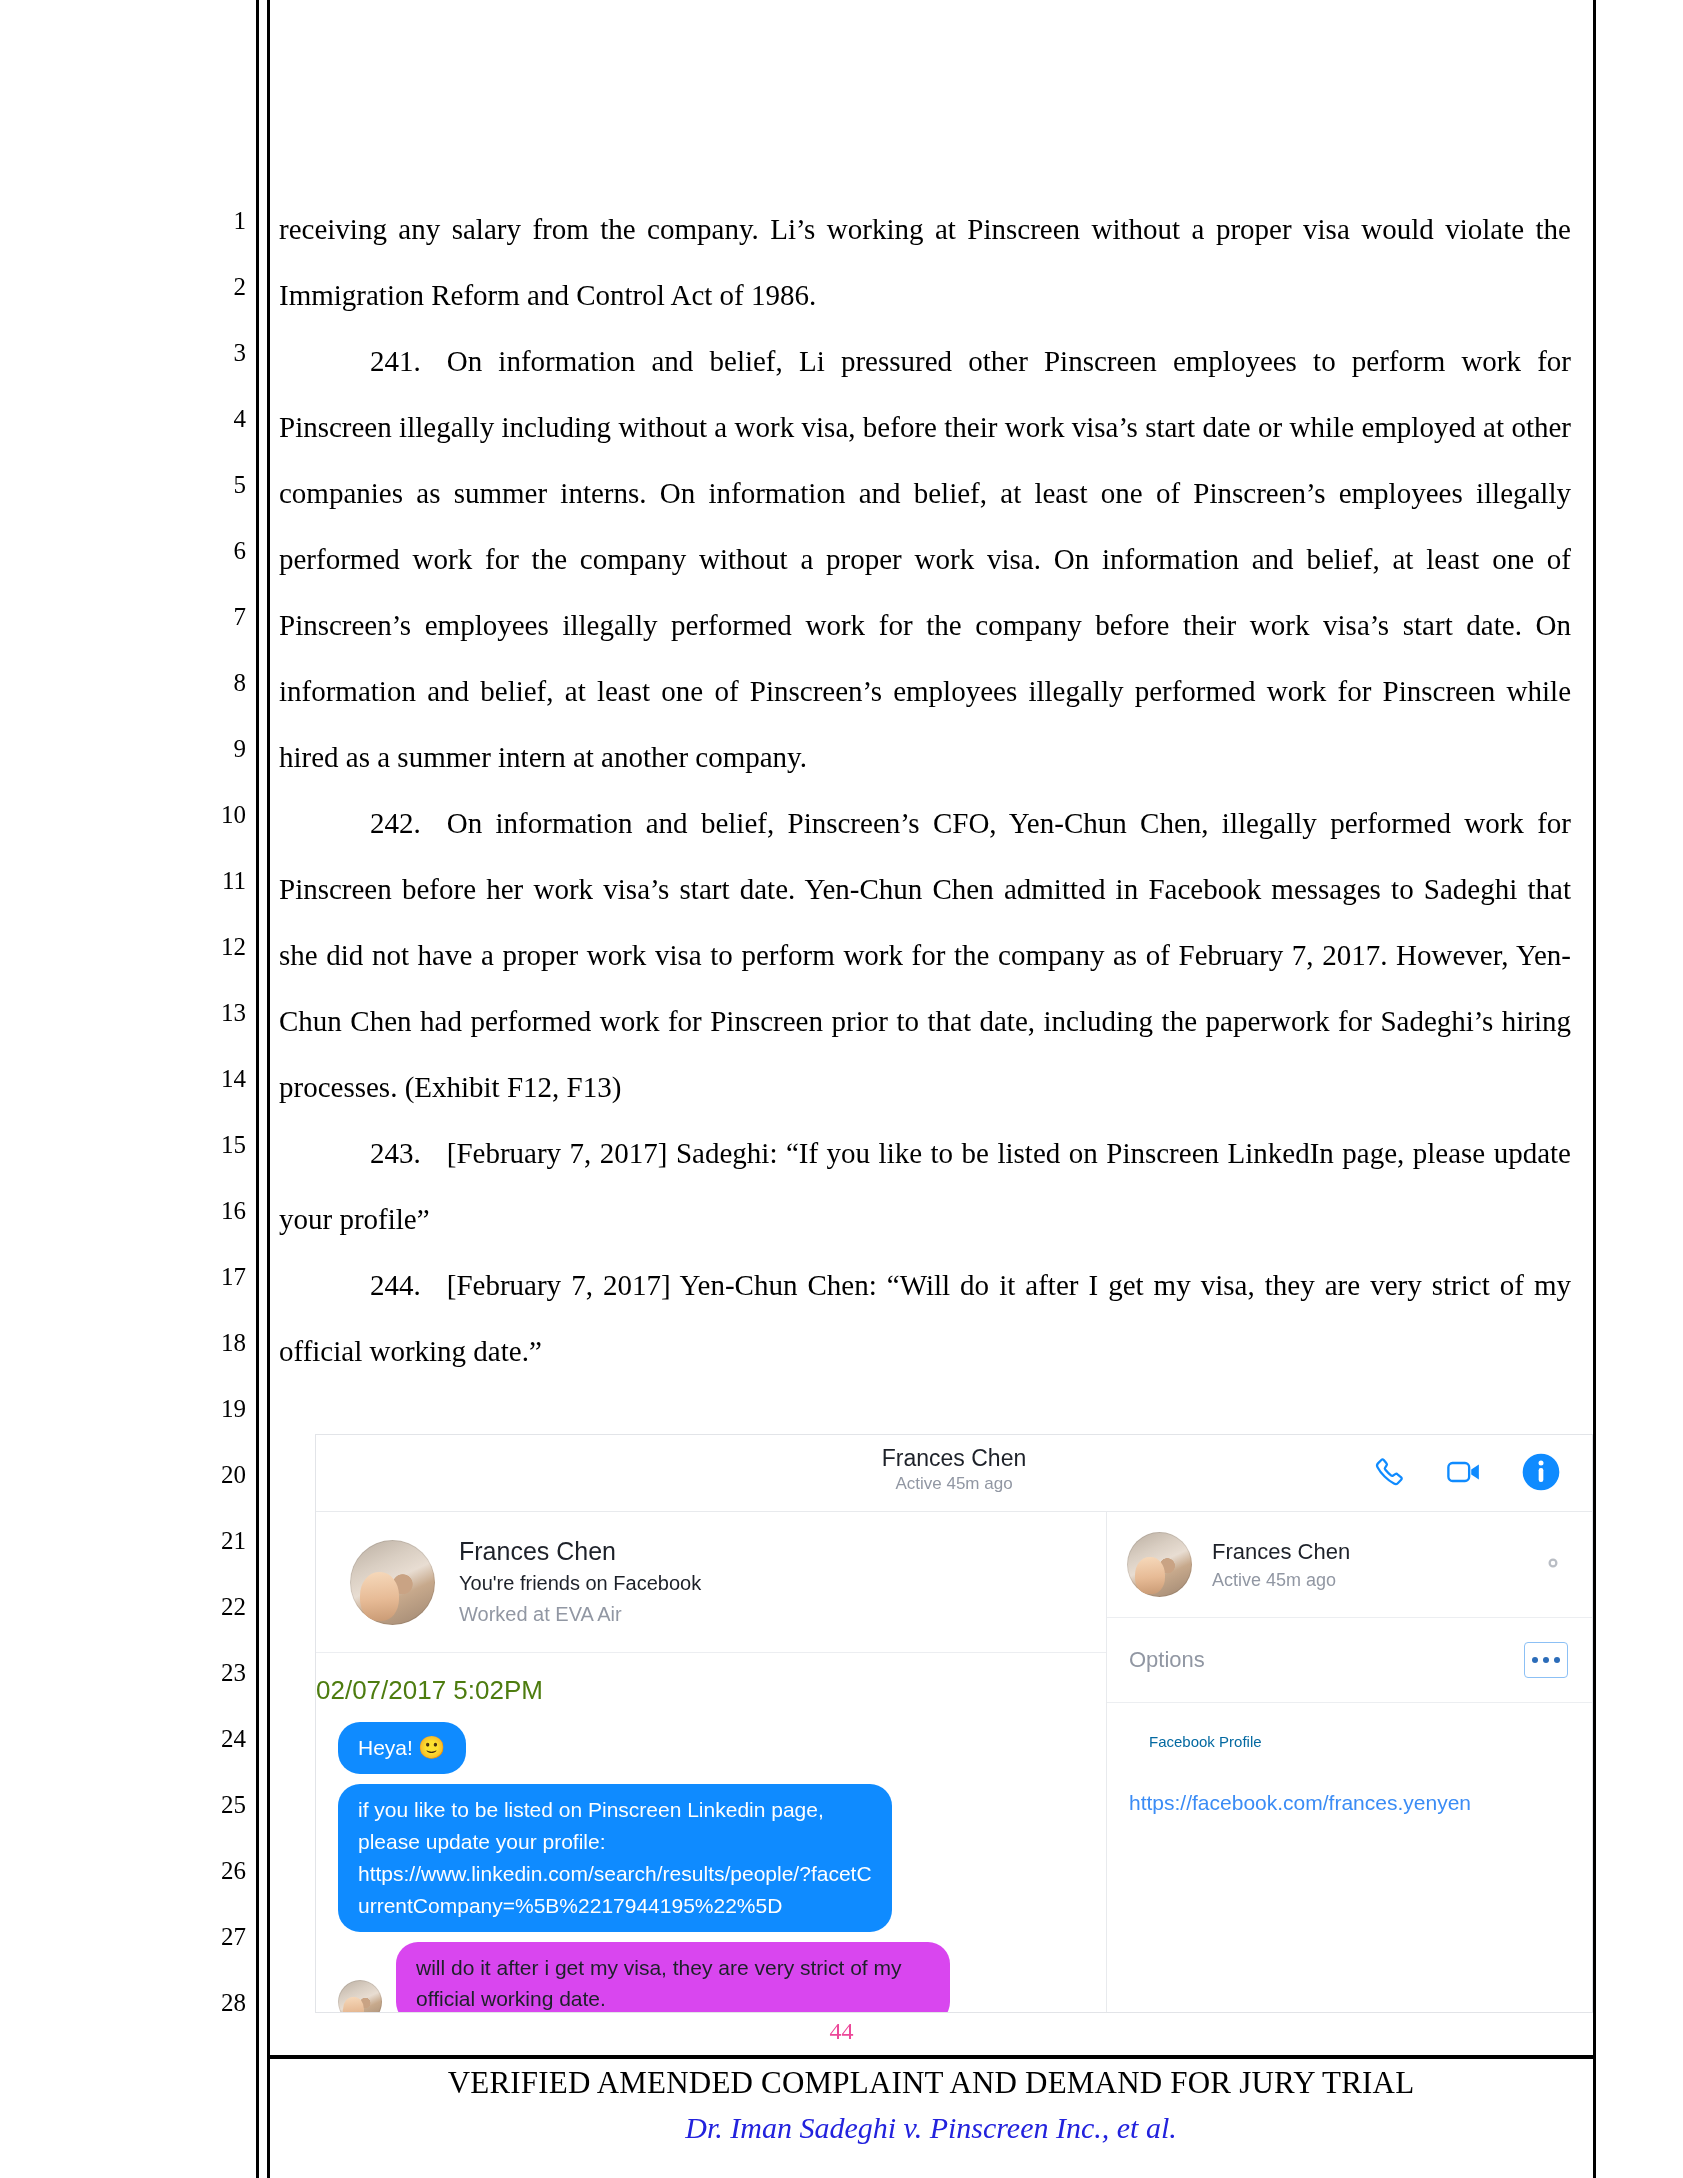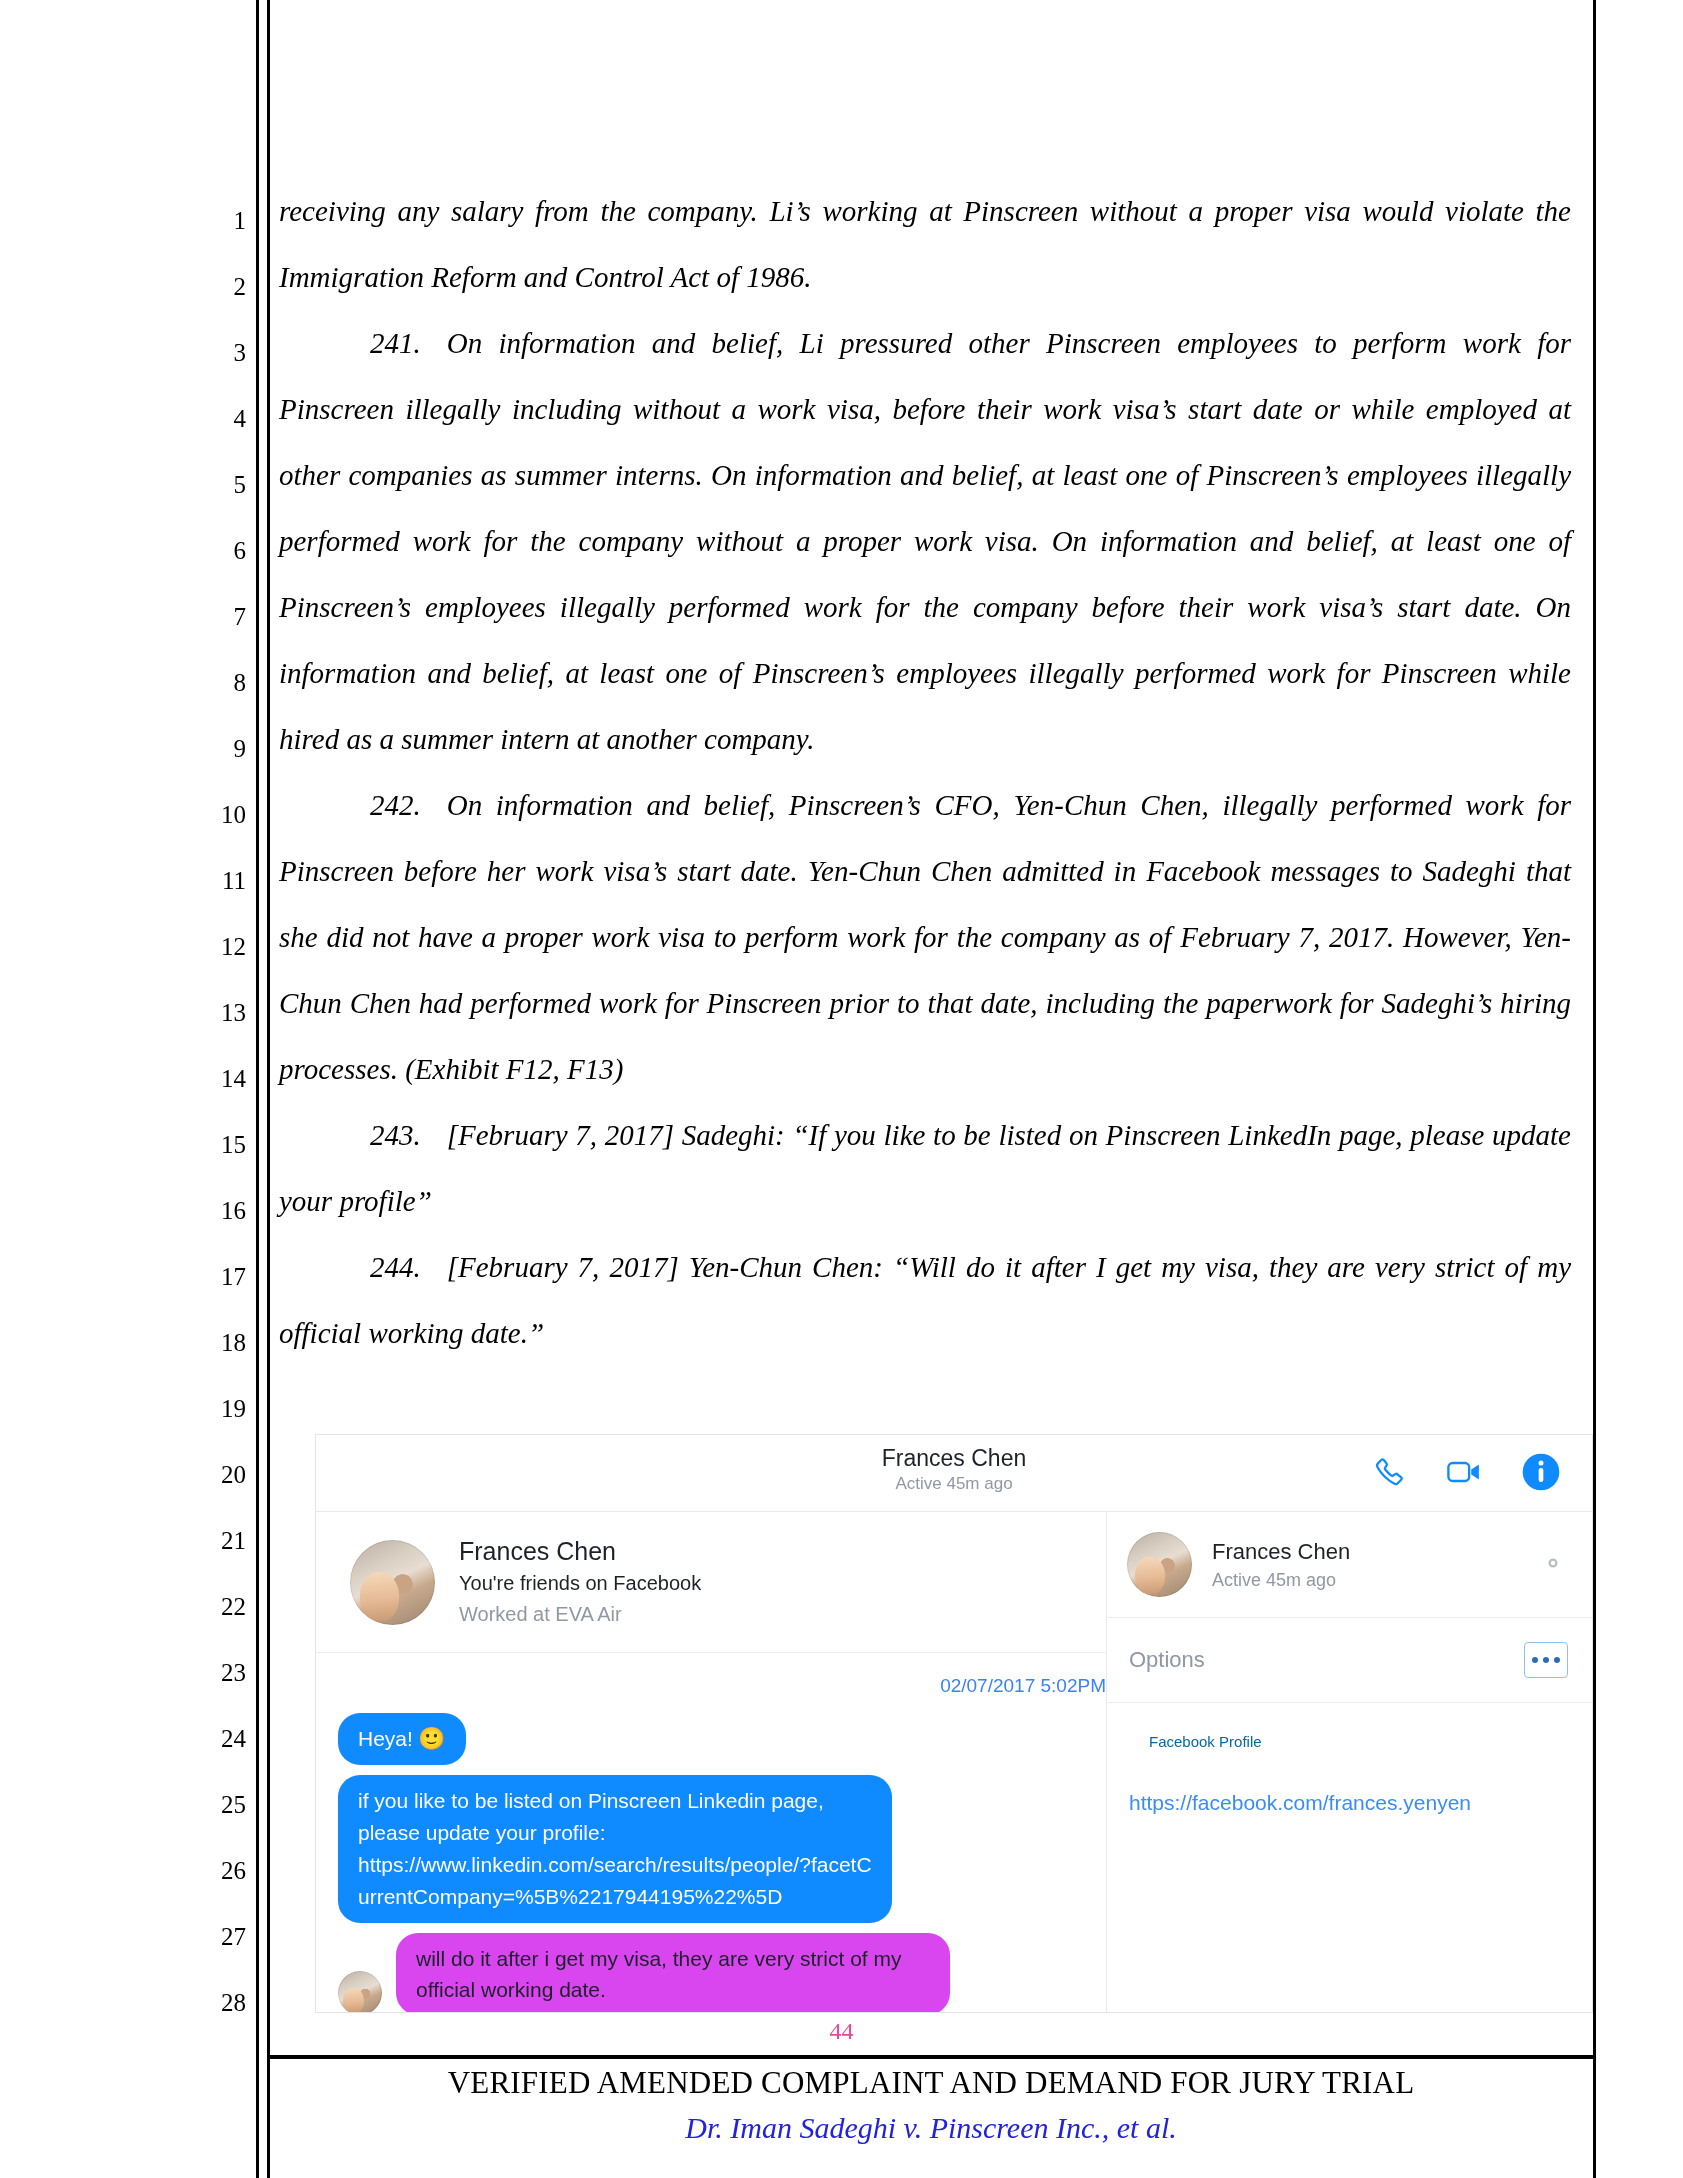--- a/index.html
+++ b/index.html
@@ -52,23 +52,22 @@
     font-size: 25px;
     line-height: 66px;
     color: #000;
   }
   .line-numbers div { height: 66px; }
 
   
   .body-col {
     position: absolute;
     left: 279px;
-    top: 178px;
+    top: 196px;
     width: 1292px;
-    font-style: italic;
   }
   .ptext {
     font-size: 29px;
     line-height: 66px;
     text-align: justify;
     text-justify: inter-word;
     color: #000;
     margin: 0;
     hyphens: none;
   }
@@ -178,23 +177,23 @@
     color: #1d2129;
     line-height: 31px;
   }
   .fb-c-line3 {
     font-size: 20px;
     color: #9197a3;
     line-height: 31px;
   }
 
   .fb-timestamp {
-    text-align: right;
-    font-size: 19px;
-    color: #3b82f6;
+    text-align: left;
+    font-size: 26px;
+    color: #4d7c0f;
     padding: 22px 0 6px 0;
   }
 
   .msg-row {
     display: flex;
     padding: 0 22px 0 22px;
     margin-top: 10px;
   }
   .msg-row.out { justify-content: flex-start; }
   .msg-row.in  { justify-content: flex-start; align-items: flex-end; }

